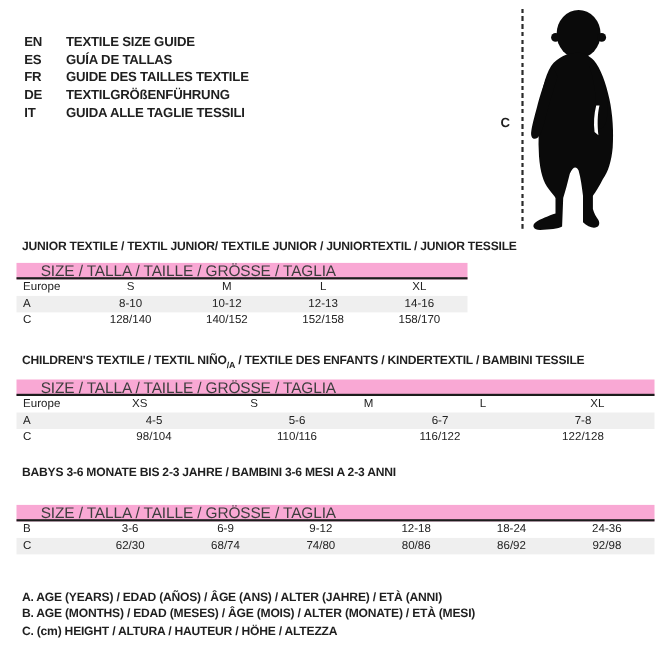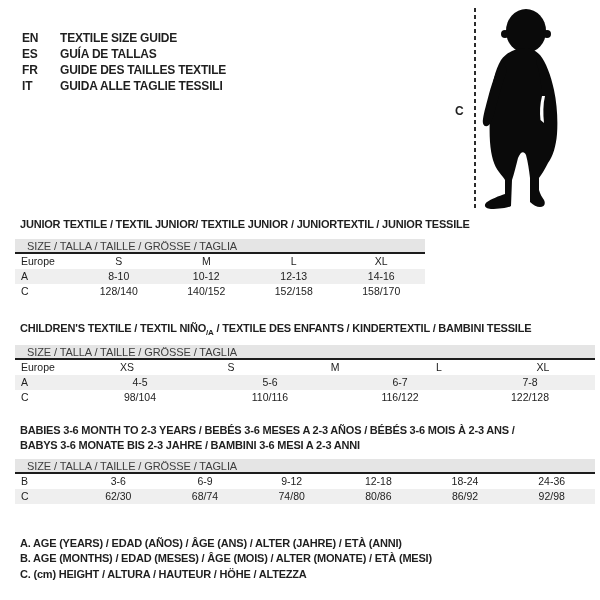--- a/index.html
+++ b/index.html
@@ -28,22 +28,22 @@
   
   .sec-title {
     left:20px; font-size:11px; font-weight:bold; letter-spacing:-0.2px;
     line-height:15px; white-space:nowrap;
   }
   .sub { font-size:8px; vertical-align:sub; }
 
   
   .table { left:15px; }
   .tbl-header-bar {
-    height:15px; line-height:15px; background:#e5e5e5; color:#3d3d3d;
-    font-size:11px; padding-left:12px; border-bottom:2px solid #1c1c1c;
+    height:15px; line-height:15px; background:#f9a8d4; color:#3d3d3d;
+    font-size:14px; padding-left:22px; border-bottom:2px solid #1c1c1c;
     letter-spacing:-0.1px;
   }
   .tbl-row { display:flex; height:15px; line-height:15px; font-size:10.5px; color:#222; }
   .tbl-row.stripe { background:#efefef; }
   .tbl-label { width:60px; padding-left:6px; }
   .tbl-cell { flex:1; text-align:center; }
 
   
   .footnotes { left:20px; top:536px; }
   .footnote { font-size:11px; font-weight:bold; line-height:15.4px; letter-spacing:-0.2px; white-space:nowrap; }
@@ -56,20 +56,24 @@
     <span class="lang-code">EN</span>
     <span class="lang-label">TEXTILE SIZE GUIDE</span>
   </div>
   <div class="lang-row">
     <span class="lang-code">ES</span>
     <span class="lang-label">GUÍA DE TALLAS</span>
   </div>
   <div class="lang-row">
     <span class="lang-code">FR</span>
     <span class="lang-label">GUIDE DES TAILLES TEXTILE</span>
+  </div>
+  <div class="lang-row">
+    <span class="lang-code">DE</span>
+    <span class="lang-label">TEXTILGRÖßENFÜHRUNG</span>
   </div>
   <div class="lang-row">
     <span class="lang-code">IT</span>
     <span class="lang-label">GUIDA ALLE TAGLIE TESSILI</span>
   </div>
 </div>
 
 <div class="abs height-line"></div>
 <div class="abs height-label">C</div>
 <svg class="abs baby-svg" viewBox="0 0 90 205" aria-hidden="true">
@@ -131,21 +135,20 @@
     <div class="tbl-row">
       <div class="tbl-label">C</div>
       <div class="tbl-cell">98/104</div>
       <div class="tbl-cell">110/116</div>
       <div class="tbl-cell">116/122</div>
       <div class="tbl-cell">122/128</div>
     </div>
   </div>
 
 <div class="abs sec-title" style="top:423px">
-  <div>BABIES 3-6 MONTH TO 2-3 YEARS / BEBÉS 3-6 MESES A 2-3 AÑOS / BÉBÉS 3-6 MOIS À 2-3 ANS /</div>
   <div>BABYS 3-6 MONATE BIS 2-3 JAHRE / BAMBINI 3-6 MESI A 2-3 ANNI</div>
 </div>
 <div class="abs table" style="top:459px;width:580px">
     <div class="tbl-header-bar">SIZE / TALLA / TAILLE / GRÖSSE / TAGLIA</div>
     <div class="tbl-row">
       <div class="tbl-label">B</div>
       <div class="tbl-cell">3-6</div>
       <div class="tbl-cell">6-9</div>
       <div class="tbl-cell">9-12</div>
       <div class="tbl-cell">12-18</div>

